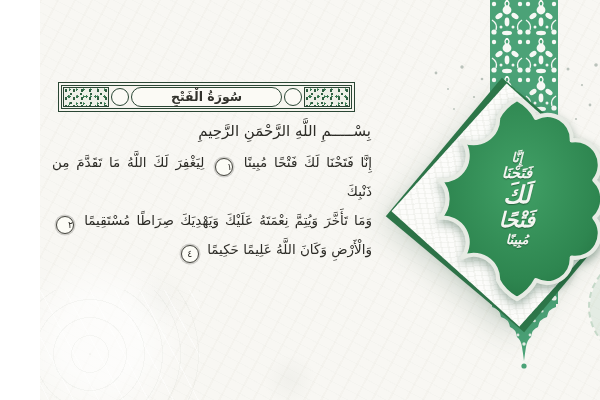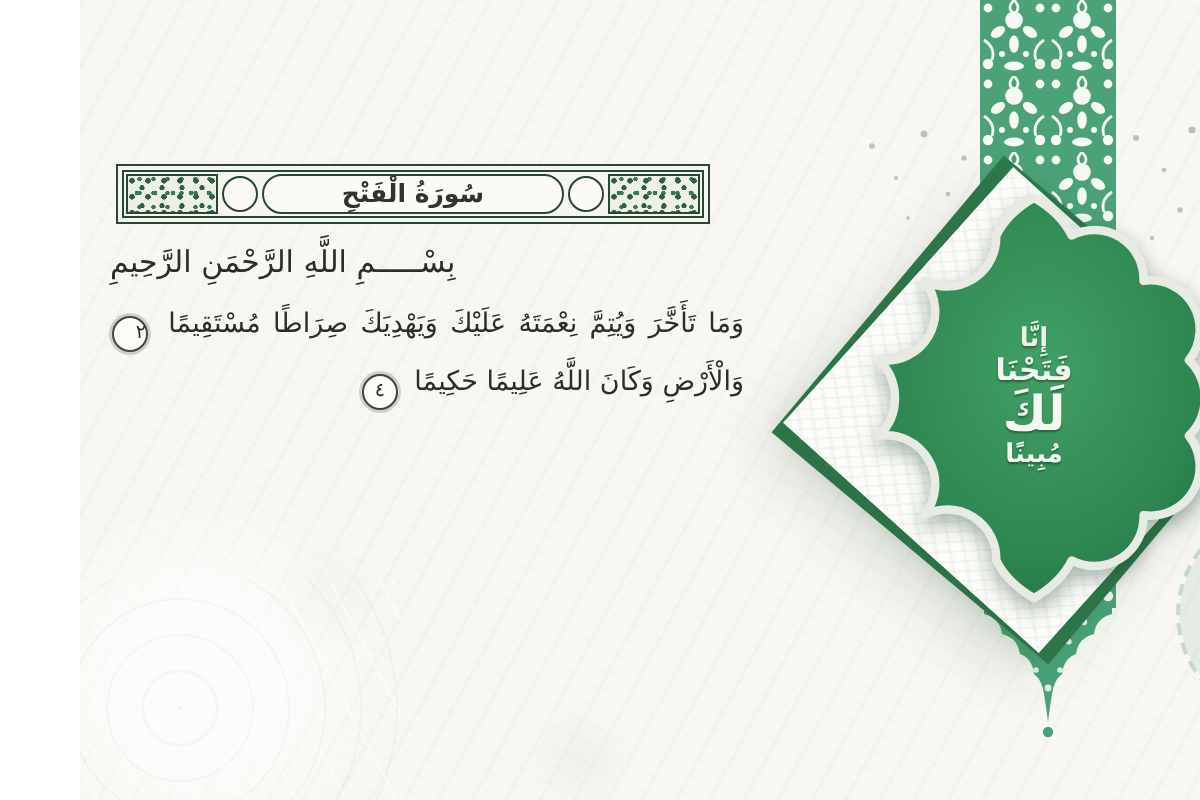--- a/index.html
+++ b/index.html
@@ -42,21 +42,21 @@
     background:#fbfaf5;margin:0 2px;
   }
   .cartouche{
     flex:1 1 auto;height:18px;border:1px solid #2a4634;border-radius:11px;
     display:flex;align-items:center;justify-content:center;background:#fbfaf5;
   }
   .surah-title{font-size:12.5px;font-weight:bold;color:#33332d;line-height:1;direction:rtl;}
   
   .bismillah{
     position:absolute;left:15px;top:122px;width:316px;z-index:2;
-    text-align:left;direction:rtl;font-size:15px;color:#2d2c27;
+    text-align:right;direction:rtl;font-size:15px;color:#2d2c27;
   }
   .verse-lines{position:absolute;left:12px;top:148px;width:320px;z-index:2;}
   .qline{
     direction:rtl;font-size:13.5px;line-height:29px;color:#2d2c27;
     white-space:normal;
   }
   .qline.just{text-align:justify;text-align-last:justify;}
   .qline.endline{text-align:right;}
   .vnum{
     display:inline-block;width:16px;height:16px;border:1px solid #45453e;border-radius:50%;
@@ -81,21 +81,21 @@
     transform:rotate(42deg);
     box-shadow:0 14px 30px rgba(50,90,65,0.20), 0 4px 10px rgba(50,90,65,0.13);
   }
   .rosette{position:absolute;left:392px;top:95px;width:170px;height:208px;z-index:4;
     filter:drop-shadow(0 4px 5px rgba(25,70,45,0.40));}
   .calligraphy{
     position:absolute;left:392px;top:101px;width:170px;height:196px;z-index:5;
     display:flex;flex-direction:column;align-items:center;justify-content:center;
     color:#f3f6f1;direction:rtl;text-shadow:0 1px 1px rgba(20,60,35,0.55);
   }
-  .cal-row{line-height:1.12;font-weight:bold;}
+  .cal-row{line-height:1.12;font-weight:bold;font-style:italic;}
   .cal-0{font-size:13px;opacity:.95;}
   .cal-1{font-size:15px;}
   .cal-2{font-size:24px;}
   .cal-3{font-size:21px;}
   .cal-4{font-size:13px;}
   
   .watermark-br{
     position:absolute;left:548px;top:255px;width:100px;height:100px;z-index:0;
     border:2px dashed rgba(120,170,136,0.38);border-radius:50%;
     box-shadow:inset 0 0 0 10px rgba(140,185,155,0.10), inset 0 0 0 22px rgba(140,185,155,0.08);
@@ -122,20 +122,21 @@
     <div class="cartouche">
       <span class="surah-title">سُورَةُ الْفَتْحِ</span>
     </div>
     <div class="orn-circle"></div>
     <div class="orn-block"></div>
   </div>
 
   <div class="bismillah">بِسْـــــمِ اللَّهِ الرَّحْمَنِ الرَّحِيمِ</div>
 
   <div class="verse-lines">
+      <div class="qline just"><span>إِنَّا فَتَحْنَا لَكَ فَتْحًا مُبِينًا</span> <span class="vnum">١</span> <span>لِيَغْفِرَ لَكَ اللَّهُ مَا تَقَدَّمَ مِن ذَنْبِكَ</span> </div>
       <div class="qline just"><span>وَمَا تَأَخَّرَ وَيُتِمَّ نِعْمَتَهُ عَلَيْكَ وَيَهْدِيَكَ صِرَاطًا مُسْتَقِيمًا</span> <span class="vnum">٢</span> </div>
       <div class="qline endline"><span>وَالْأَرْضِ وَكَانَ اللَّهُ عَلِيمًا حَكِيمًا</span> <span class="vnum">٤</span> </div>
     </div>
 
   <svg class="band" viewBox="0 0 68 304" preserveAspectRatio="none">
     <defs>
       <pattern id="arab" width="34" height="38" patternUnits="userSpaceOnUse">
         <rect width="34" height="38" fill="#4ba277"></rect>
         <g fill="#f6f8f4">
           <circle cx="17" cy="10" r="4.4"></circle>
@@ -221,16 +222,17 @@
              A28,28 0 0 0 8,88
              A26,26 0 0 0 32,46
              A26,26 0 0 0 70,22
              Q76,10 90,2 Z" fill="url(#rg)" stroke="#e7ebe4" stroke-width="4.5" stroke-linejoin="round"></path>
   </svg>
 
   <div class="calligraphy">
       <div class="cal-row cal-0">إِنَّا</div>
       <div class="cal-row cal-1">فَتَحْنَا</div>
       <div class="cal-row cal-2">لَكَ</div>
+      <div class="cal-row cal-3">فَتْحًا</div>
       <div class="cal-row cal-4">مُبِينًا</div>
     </div>
 
 </div>
 
 </body></html>

